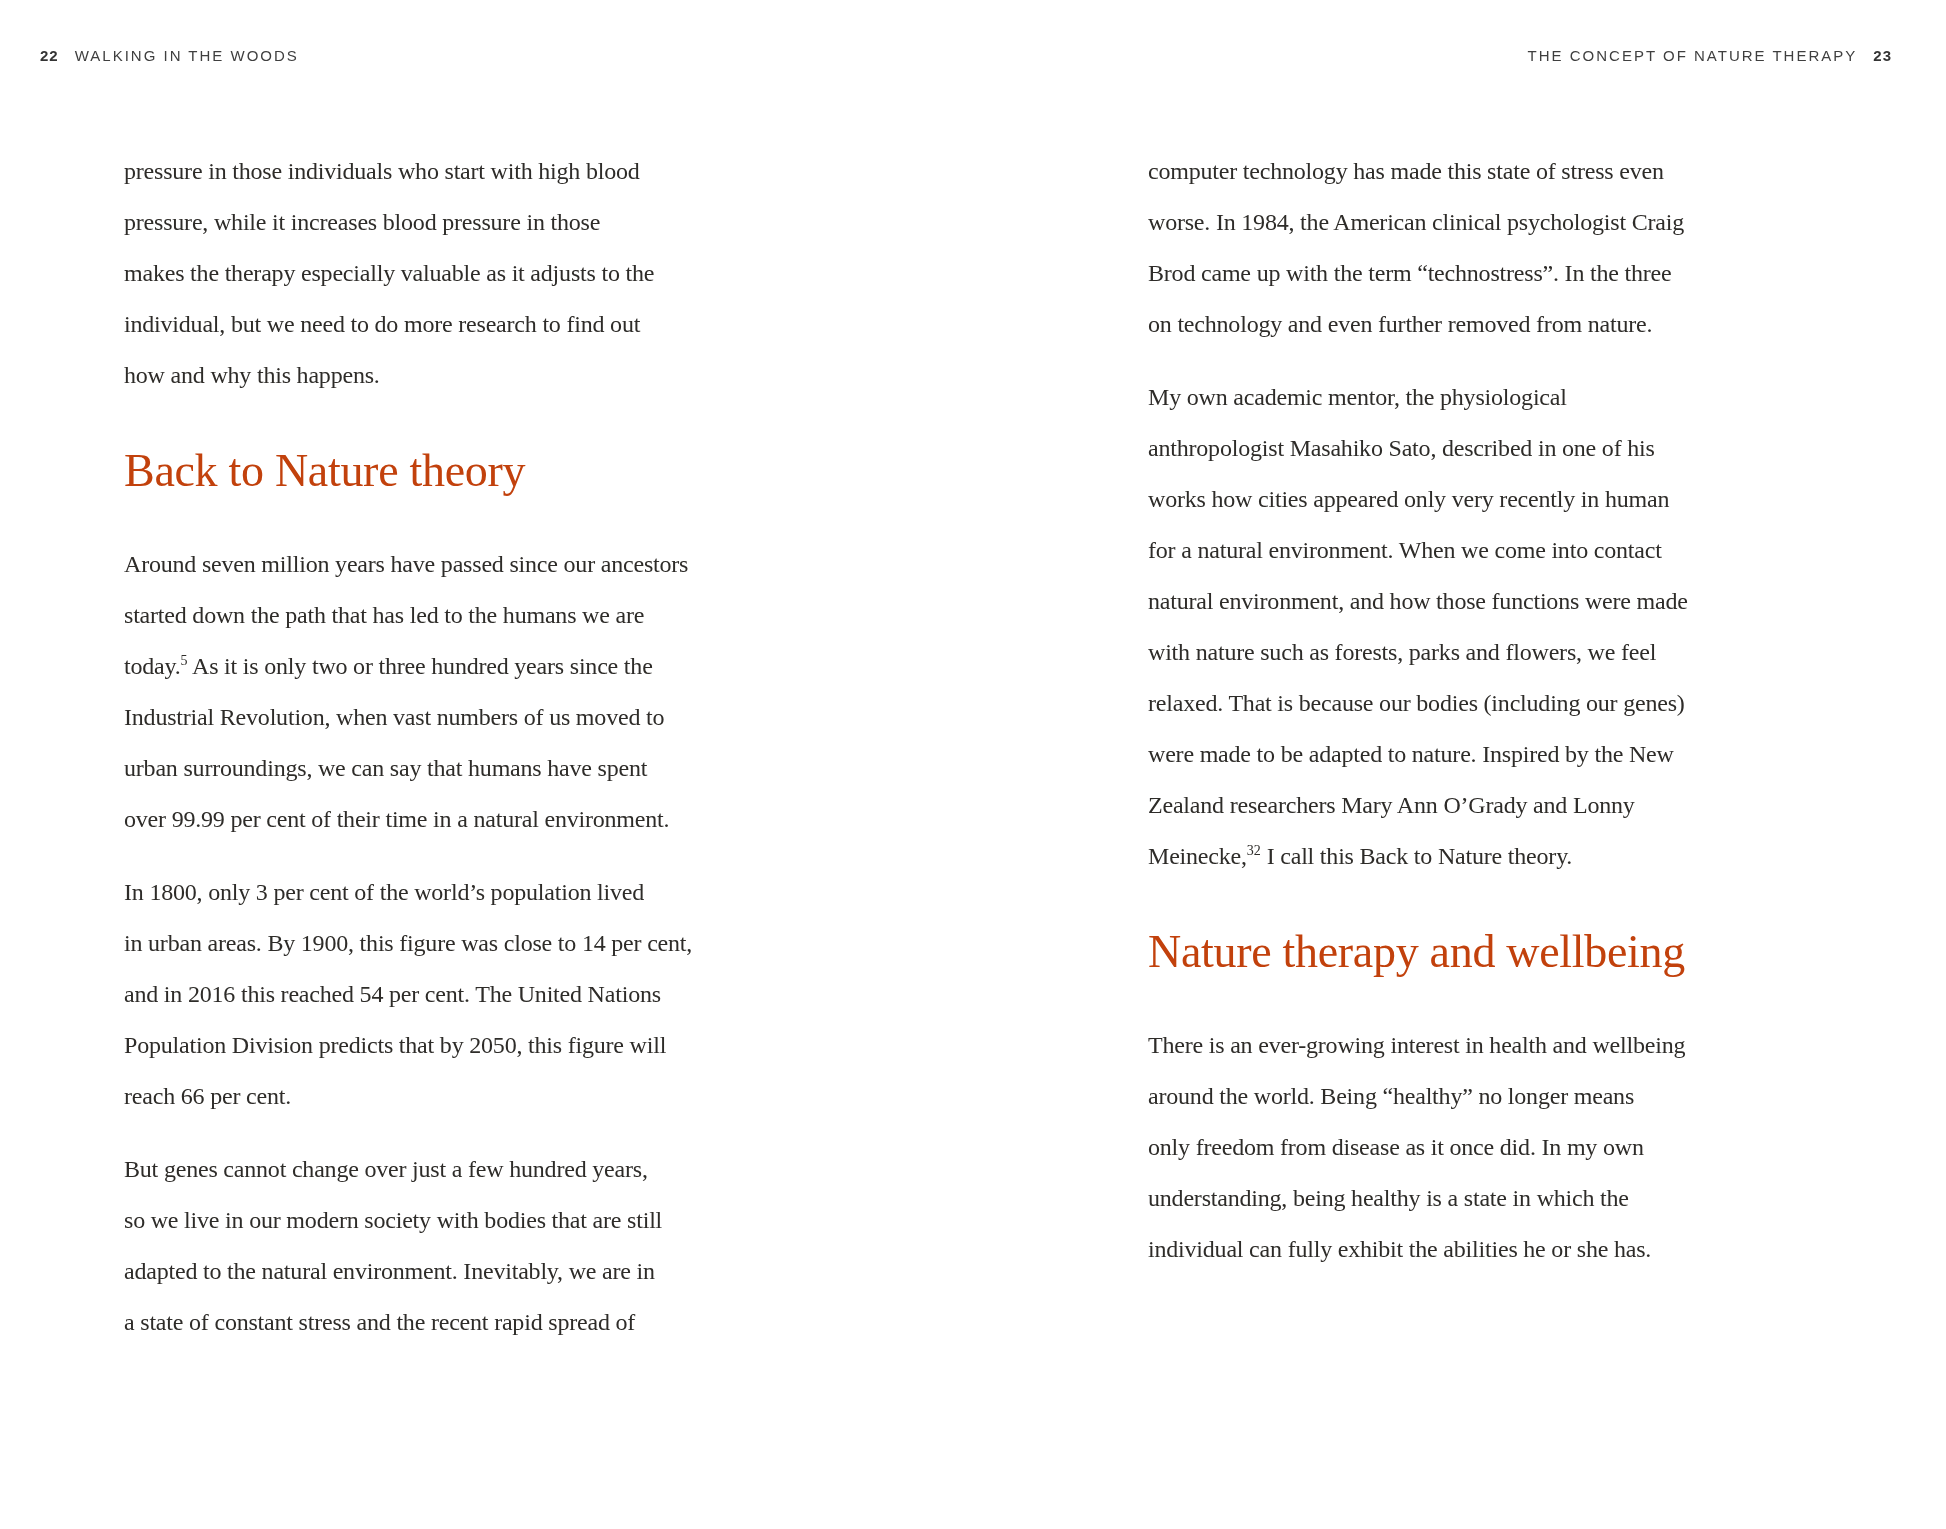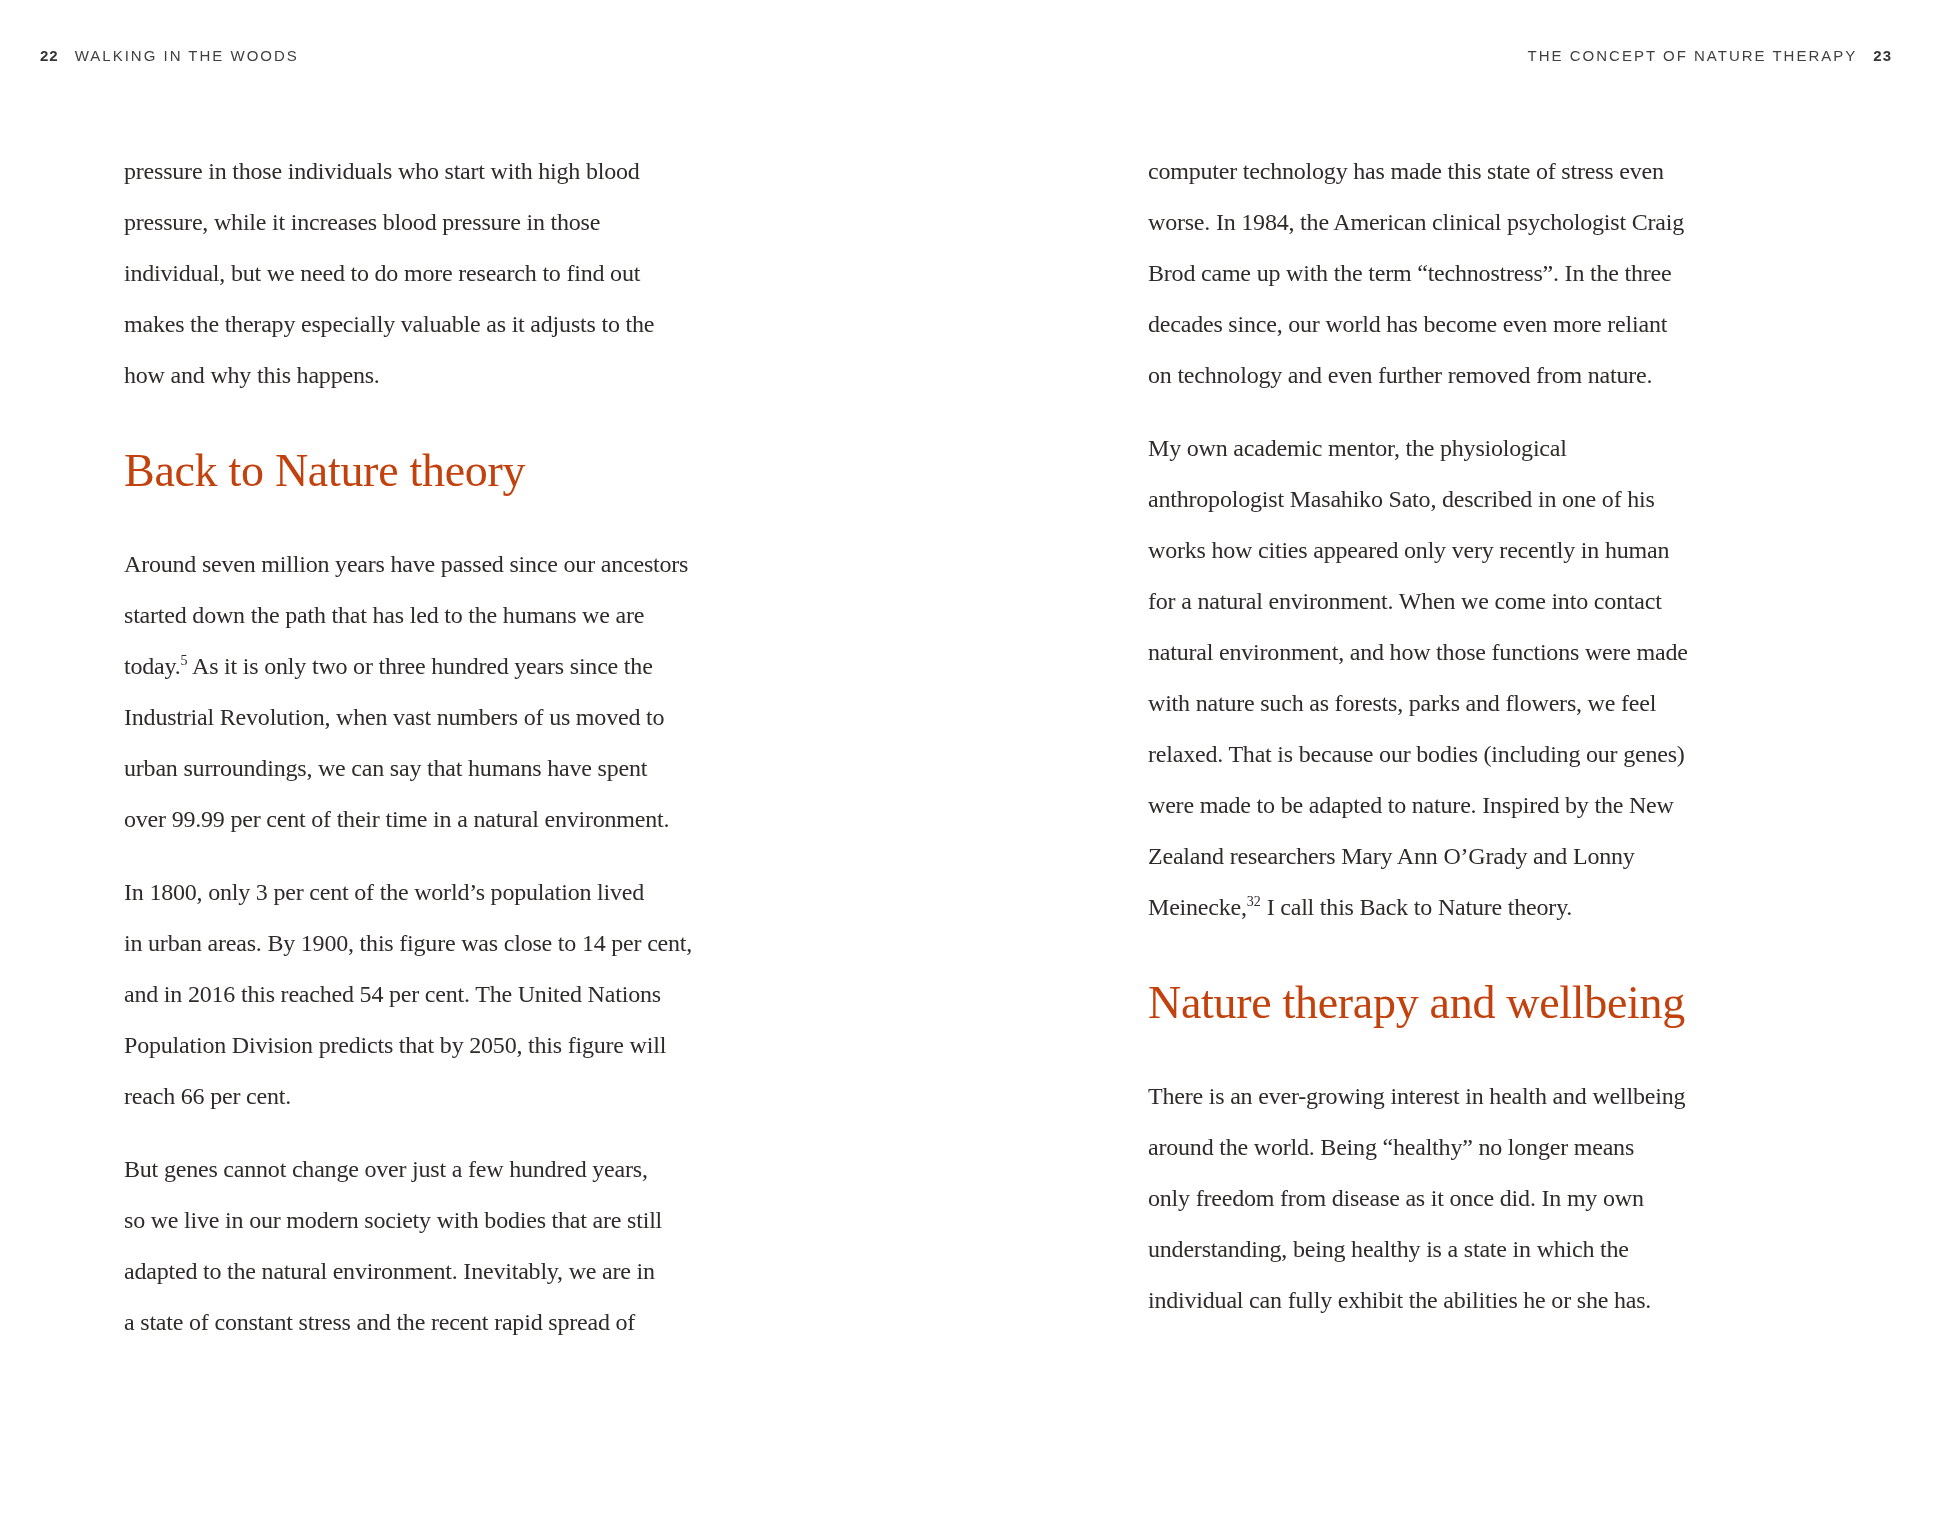--- a/index.html
+++ b/index.html
@@ -85,22 +85,22 @@
   </header>
 
   <header class="running-head running-head-right">
     <span class="running-title">THE CONCEPT OF NATURE THERAPY</span><span class="folio">23</span>
   </header>
 
   <main class="text-column text-column-left">
     <p class="body-paragraph">
         <span class="line">pressure in those individuals who start with high blood</span>
         <span class="line">pressure, while it increases blood pressure in those</span>
+        <span class="line">makes the therapy especially valuable as it adjusts to the</span>
         <span class="line">individual, but we need to do more research to find out</span>
-        <span class="line">makes the therapy especially valuable as it adjusts to the</span>
         <span class="line">how and why this happens.</span>
       </p>
     <h2 class="section-heading">Back to Nature theory</h2>
     <p class="body-paragraph">
         <span class="line">Around seven million years have passed since our ancestors</span>
         <span class="line">started down the path that has led to the humans we are</span>
         <span class="line">today.<sup class="footnote-ref">5</sup> As it is only two or three hundred years since the</span>
         <span class="line">Industrial Revolution, when vast numbers of us moved to</span>
         <span class="line">urban surroundings, we can say that humans have spent</span>
         <span class="line">over 99.99 per cent of their time in a natural environment.</span>
@@ -118,21 +118,20 @@
         <span class="line">adapted to the natural environment. Inevitably, we are in</span>
         <span class="line">a state of constant stress and the recent rapid spread of</span>
       </p>
   </main>
 
   <main class="text-column text-column-right">
     <p class="body-paragraph">
         <span class="line">computer technology has made this state of stress even</span>
         <span class="line">worse. In 1984, the American clinical psychologist Craig</span>
         <span class="line">Brod came up with the term “technostress”. In the three</span>
-        <span class="line">decades since, our world has become even more reliant</span>
         <span class="line">on technology and even further removed from nature.</span>
       </p>
     <p class="body-paragraph">
         <span class="line">My own academic mentor, the physiological</span>
         <span class="line">anthropologist Masahiko Sato, described in one of his</span>
         <span class="line">works how cities appeared only very recently in human</span>
         <span class="line">for a natural environment. When we come into contact</span>
         <span class="line">natural environment, and how those functions were made</span>
         <span class="line">with nature such as forests, parks and flowers, we feel</span>
         <span class="line">relaxed. That is because our bodies (including our genes)</span>

